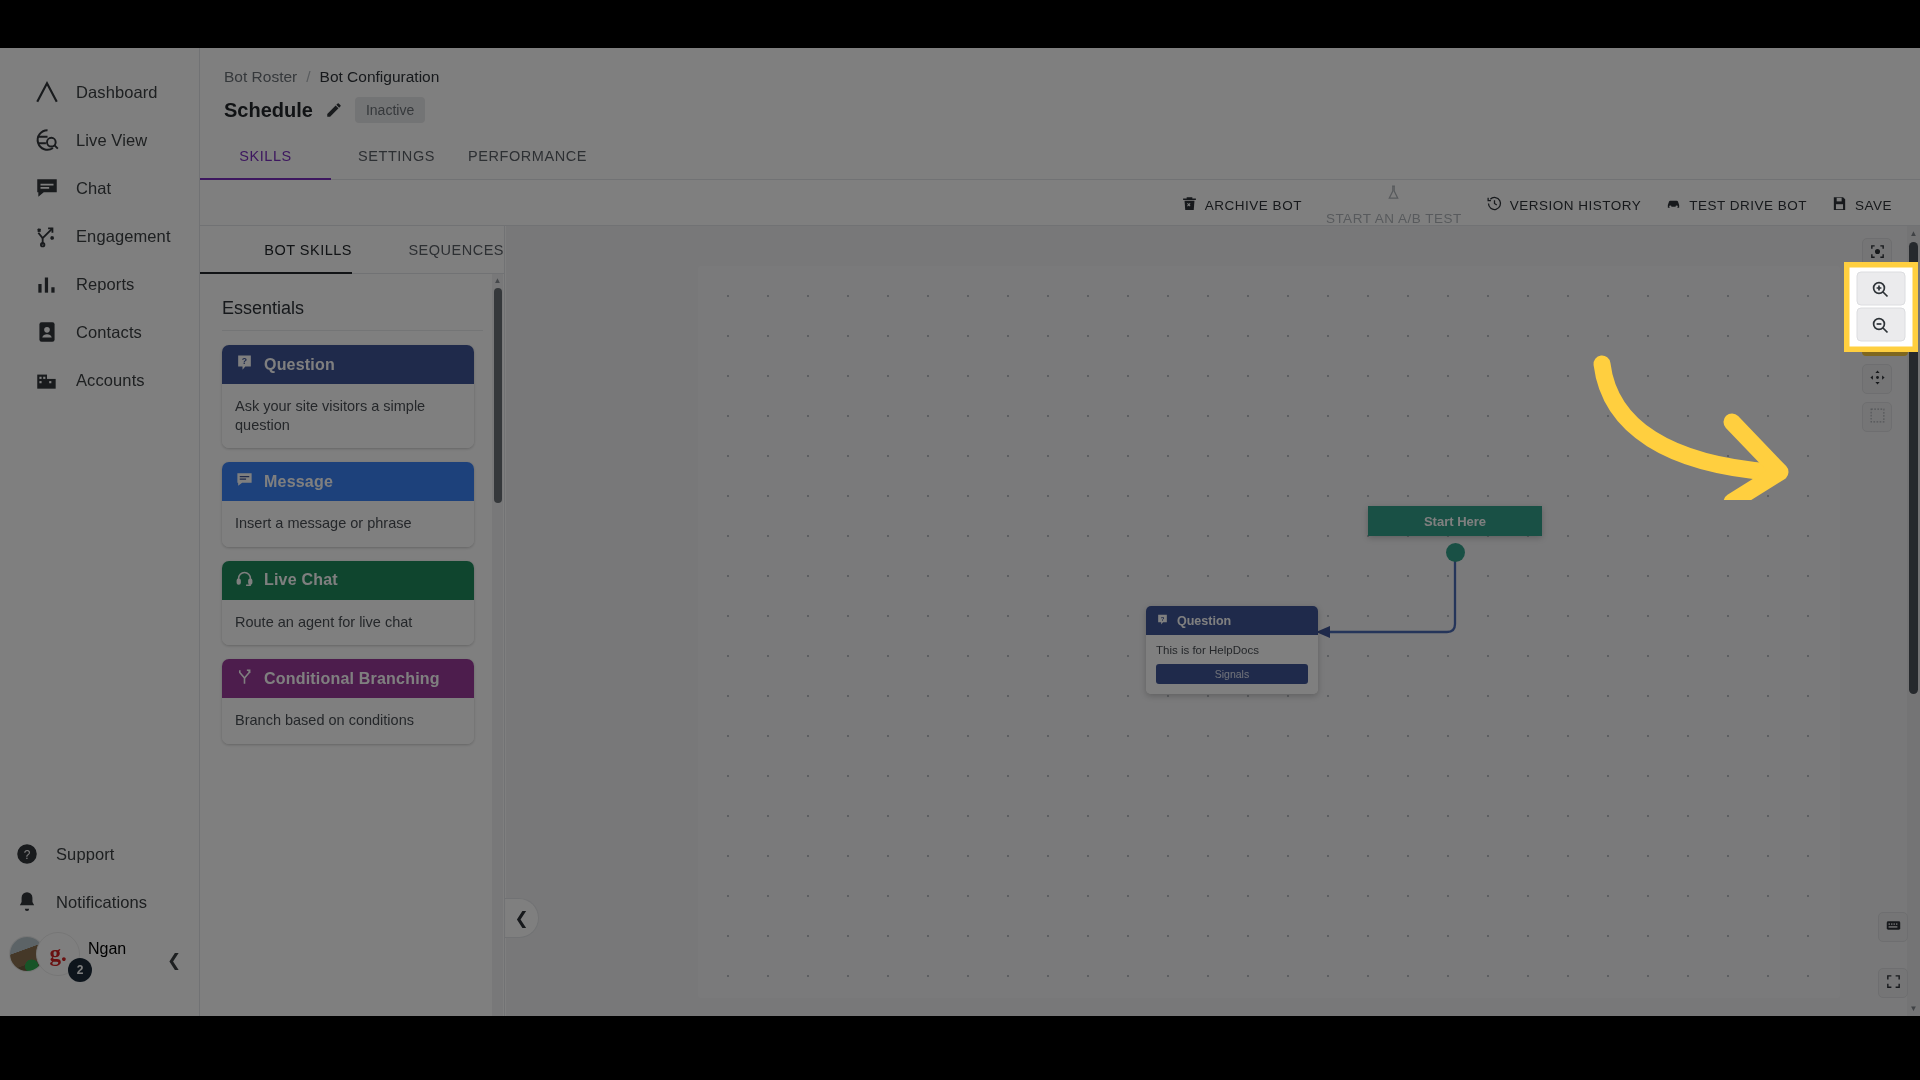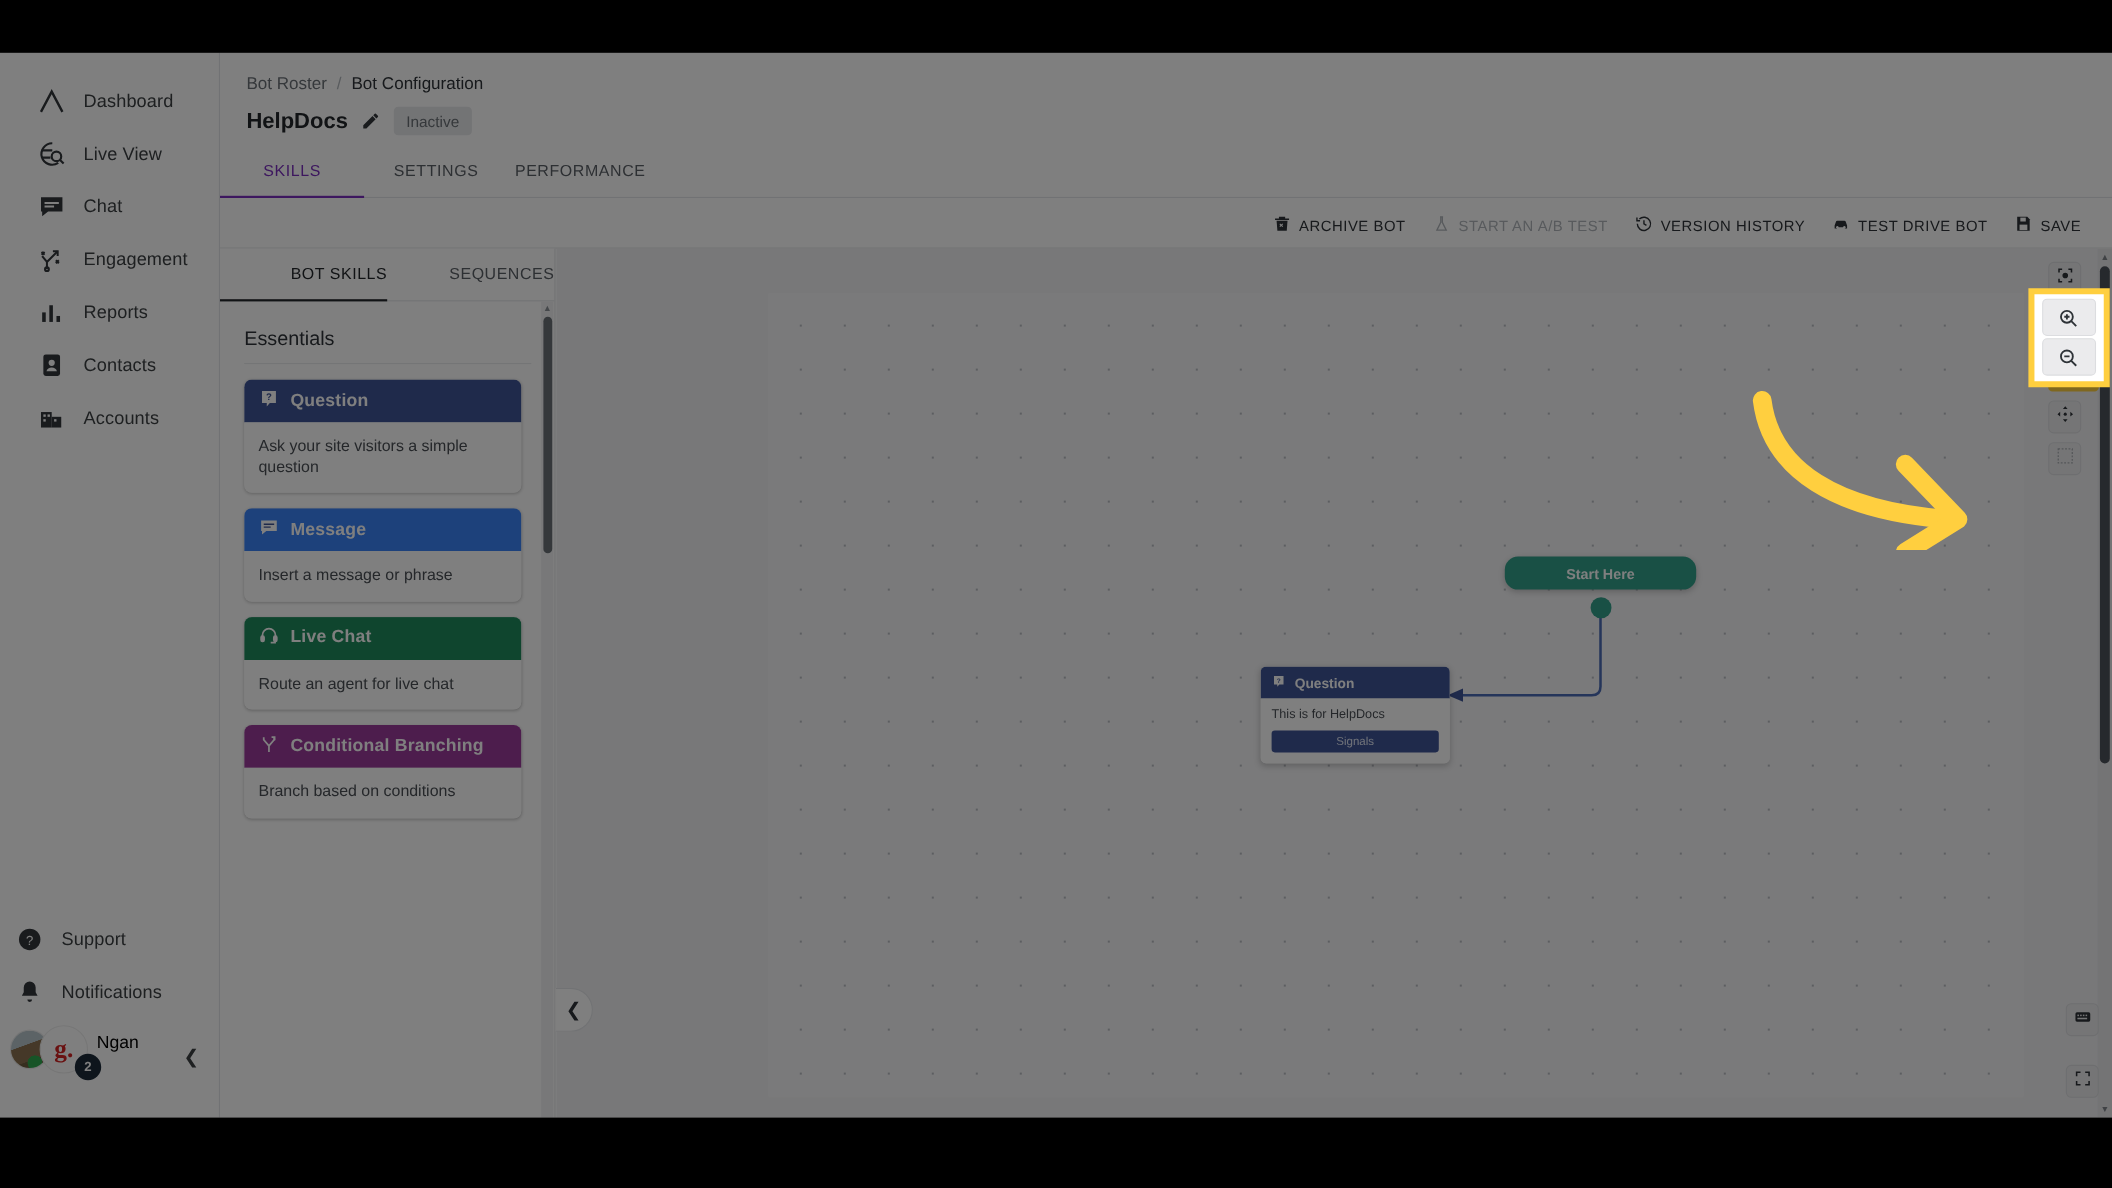--- a/index.html
+++ b/index.html
@@ -137,21 +137,21 @@
   #toolbar {
     position: absolute; right: 0; top: 137px;
     height: 40px; display: flex; align-items: center; gap: 0;
     padding-right: 16px;
   }
   .tb-btn {
     display: flex; align-items: center; gap: 7px;
     font-size: 13.5px; letter-spacing: .5px; color: #2e3338;
     padding: 0 12px; cursor: pointer; white-space: nowrap;
   }
-  .tb-btn.disabled { color: #b0b5ba; cursor: default; }
+  .tb-btn.disabled { color: #b0b5ba; cursor: default; flex-direction: column; }
   .tb-btn svg { width: 17px; height: 17px; }
   #toolbar-divider {
     position: absolute; left: 0; top: 177px;
     width: 1720px; height: 1px; background: #e3e5e8;
   }
 
   
   #left-panel {
     position: absolute; left: 0; top: 178px;
     width: 305px; height: 790px;
@@ -242,21 +242,21 @@
   }
   .node {
     position: absolute; border-radius: 5px;
     box-shadow: 0 2px 6px rgba(0,0,0,.22);
     cursor: move;
   }
   #node-start {
     left: 670px; top: 240px; width: 174px; height: 30px;
     background: #33a08a; color: #fff;
     display: flex; align-items: center; justify-content: center;
-    font-size: 13px; font-weight: bold; border-radius: 12px;
+    font-size: 13px; font-weight: bold; border-radius: 0;
   }
   #start-handle {
     position: absolute; left: 748px; top: 277px;
     width: 19px; height: 19px; border-radius: 50%;
     background: #33a08a; cursor: crosshair; z-index: 4;
   }
   #node-question {
     left: 448px; top: 340px; width: 172px;
     background: #ffffff; overflow: hidden;
   }
@@ -456,21 +456,21 @@
 
   <div id="main">
 
     <div id="breadcrumb">
       <span>Bot Roster</span>
       <span class="crumb-sep">/</span>
       <span class="crumb-cur">Bot Configuration</span>
     </div>
 
     <div id="title-row">
-      <span id="bot-title">HelpDocs</span>
+      <span id="bot-title">Schedule</span>
       <span id="edit-pencil">
         <svg viewBox="0 0 24 24" fill="currentColor">
             <path d="M3 17.2V21h3.8L18 9.8 14.2 6 3 17.2zM20.7 7.1a1 1 0 0 0 0-1.4l-2.4-2.4a1 1 0 0 0-1.4 0l-1.8 1.8L18.9 8.9l1.8-1.8z"></path>
           </svg>
       </span>
       <span id="status-badge">Inactive</span>
     </div>
 
     <div id="tabs">
       <div class="tab active">SKILLS</div>

